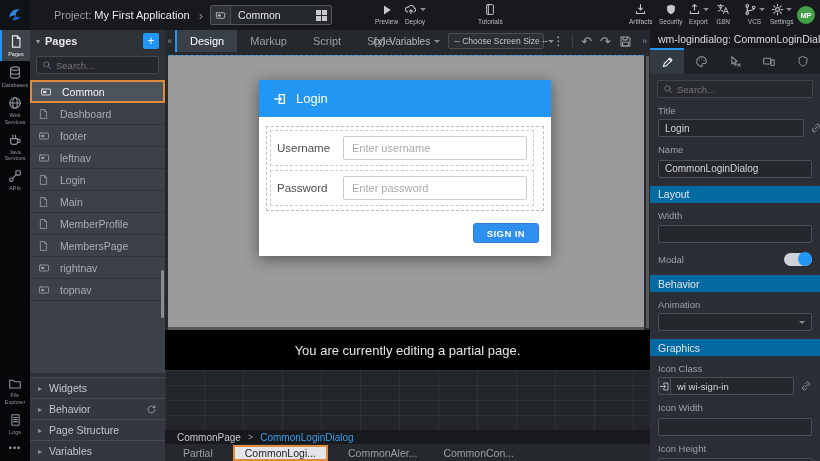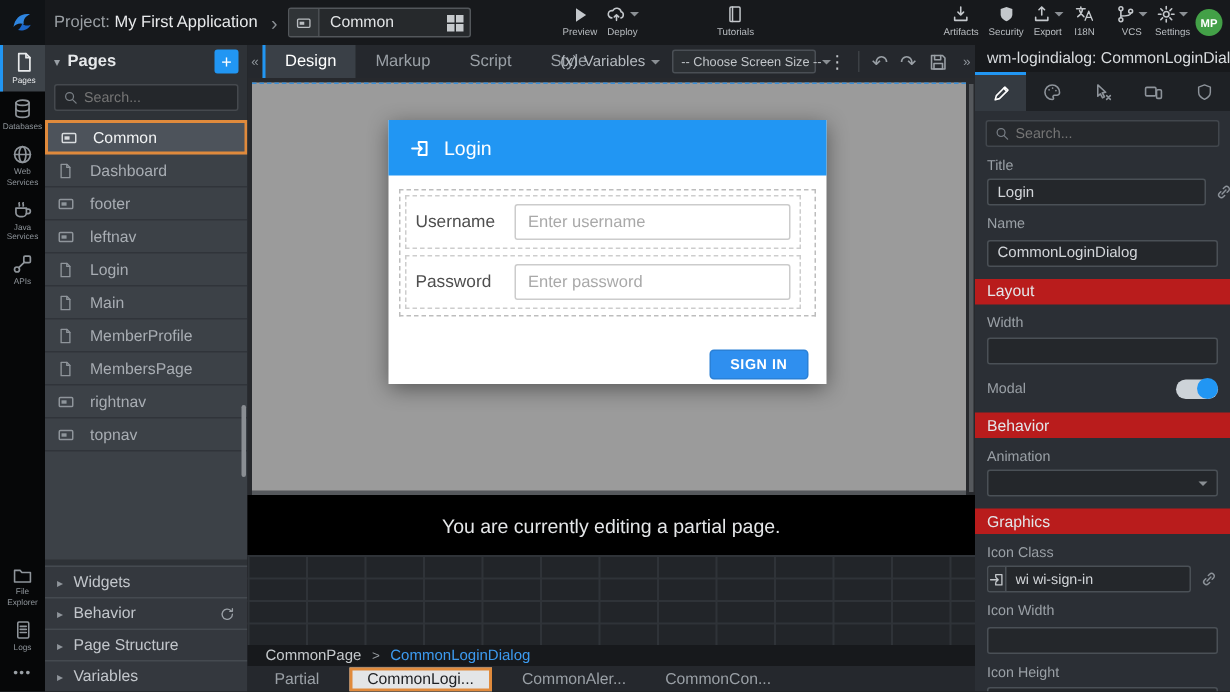--- a/index.html
+++ b/index.html
@@ -4,21 +4,21 @@
 <style>
   * { box-sizing: border-box; margin: 0; padding: 0; }
   html,body { width: 820px; height: 461px; overflow: hidden; }
   body { font-family: "Liberation Sans", sans-serif; background:#191c1f; position:relative; color:#d7dadd; }
   svg { display:block; }
   .svgi { stroke:currentColor; fill:none; stroke-width:1.3; stroke-linecap:round; stroke-linejoin:round; }
 
   
   .topbar { position:absolute; left:0; top:0; width:820px; height:30px; background:#17191c; display:flex; align-items:center; }
   .logo { width:30px; height:30px; background:#101316; display:flex; align-items:center; justify-content:center; flex:0 0 30px; cursor:pointer; }
-  .proj { margin-left:6px; font-size:11px; white-space:nowrap; }
+  .proj { margin-left:24px; font-size:11px; white-space:nowrap; }
   .proj .lbl { color:#9a9fa4; }
   .proj .nm  { color:#e8eaec; }
   .tb-chev { color:#8a8f94; font-size:13px; margin:0 7px 0 9px; }
   .page-selector { display:flex; align-items:center; height:20px; width:122px; background:#26292c; border:1px solid #53575b; border-radius:2px; cursor:pointer; }
   .page-selector .sel-ic { width:20px; height:100%; display:flex; align-items:center; justify-content:center; color:#b9bdc1; background:#303437; border-right:1px solid #4a4e52; }
   .page-selector .sel-tx { flex:1; font-size:10.5px; color:#e3e5e7; padding-left:7px; }
   .page-selector .sel-grid { width:20px; display:flex; align-items:center; justify-content:center; }
   .gridic { display:grid; grid-template-columns:5px 5px; grid-template-rows:5px 5px; gap:1px; }
   .gridic i { background:#c6cacd; }
   .tb-action { position:absolute; top:2px; display:flex; flex-direction:column; align-items:center; color:#c4c8cc; cursor:pointer; }
@@ -80,21 +80,21 @@
   .wm-dialog { position:absolute; left:94px; top:28px; width:292px; height:176px; background:#fff; box-shadow:0 3px 14px rgba(0,0,0,.45); }
   .dlg-header { height:37px; background:#2196f3; display:flex; align-items:center; padding-left:14px; color:#fff; }
   .dlg-title { font-size:13px; margin-left:9px; }
   .dlg-body { position:relative; height:139px; }
   .dlg-form { position:absolute; left:7px; right:7px; top:9px; height:85px; border:1px dashed #bdbdbd; padding:3px 9px 3px 3px; border-right-width:1px; }
   .dlg-row { height:36px; border:1px dashed #cdcdcd; display:flex; align-items:center; padding:0 6px; background:#fff; }
   .dlg-row + .dlg-row { margin-top:4px; }
   .dlg-label { width:66px; font-size:11.5px; color:#4e4e4e; }
   .dlg-row input { flex:1; height:24px; border:1px solid #ccc; border-radius:2px; padding:0 8px; font-size:11px; color:#333; outline:none; font-family:"Liberation Sans",sans-serif; }
   .dlg-row input::placeholder { color:#a9a9a9; }
-  .signin-btn { position:absolute; right:12px; bottom:3px; height:20px; padding:0 13px; background:#2f8fef; border:1px solid #2a80d6; border-radius:3px; color:#fff; font-size:9.5px; font-weight:bold; letter-spacing:.4px; cursor:pointer; font-family:"Liberation Sans",sans-serif; }
+  .signin-btn { position:absolute; right:12px; bottom:13px; height:20px; padding:0 13px; background:#2f8fef; border:1px solid #2a80d6; border-radius:3px; color:#fff; font-size:9.5px; font-weight:bold; letter-spacing:.4px; cursor:pointer; font-family:"Liberation Sans",sans-serif; }
 
   .ed-banner { position:absolute; top:300px; left:0; right:0; height:40px; background:#000; color:#e4e6e8; font-size:13px; display:flex; align-items:center; justify-content:center; }
   .ed-grid { position:absolute; top:340px; left:0; right:0; height:60px; background:#222529;
     background-image:linear-gradient(#2f3338 1px, transparent 1px), linear-gradient(90deg,#2f3338 1px, transparent 1px);
     background-size:39px 15px; }
   .ed-breadcrumb { position:absolute; top:400px; left:0; right:0; height:14px; background:#17191c; display:flex; align-items:center; padding-left:12px; font-size:10px; gap:7px; }
   .bc-parent { color:#c6cacd; cursor:pointer; }
   .bc-sep { color:#9a9fa4; font-size:9px; }
   .bc-current { color:#3d9bf0; cursor:pointer; }
   .ed-btabs { position:absolute; top:414px; left:0; right:0; height:17px; background:#25282d; display:flex; align-items:center; padding-left:12px; gap:14px; }
@@ -108,21 +108,21 @@
   .insp-tab { width:34px; display:flex; align-items:center; justify-content:center; color:#8d939a; cursor:pointer; }
   .insp-tab.active { background:#343a41; border-top:2px solid #2196f3; color:#fff; }
   .insp-search { margin:6px 7px 0; height:18px; background:#26292d; border:1px solid #41464c; border-radius:2px; display:flex; align-items:center; padding:0 5px; color:#787e85; }
   .insp-search input { flex:1; background:transparent; border:none; outline:none; color:#aeb3b8; font-size:9.5px; margin-left:4px; width:80px; font-family:"Liberation Sans",sans-serif; }
   .insp-body { padding:0 8px; }
   .plabel { margin:7px 0 3px; font-size:9.5px; color:#9aa0a6; }
   .pinput { width:100%; height:18px; background:#24272b; border:1px solid #4a5056; border-radius:2px; color:#d2d5d9; font-size:10px; padding:0 6px; outline:none; font-family:"Liberation Sans",sans-serif; }
   .bindrow { display:flex; align-items:center; gap:6px; }
   .bindrow .pinput { flex:1; width:auto; }
   .bind-ic { color:#8d939a; cursor:pointer; flex:0 0 auto; }
-  .section { height:17px; margin:8px -8px 0; background:#b91c1c; display:flex; align-items:center; padding-left:8px; font-size:10.5px; color:#e3e6e9; }
+  .section { height:17px; margin:8px -8px 0; background:#0369a1; display:flex; align-items:center; padding-left:8px; font-size:10.5px; color:#e3e6e9; }
   .modal-row { margin-top:8px; display:flex; align-items:center; justify-content:space-between; height:16px; }
   .modal-row .plabel { margin:0; }
   .toggle { width:28px; height:13px; background:#cdd3d8; border-radius:7px; position:relative; cursor:pointer; }
   .toggle .knob { position:absolute; right:0; top:-0.5px; width:14px; height:14px; border-radius:50%; background:#2196f3; }
   .selectbox { height:18px; background:#24272b; border:1px solid #4a5056; border-radius:2px; display:flex; align-items:center; padding:0 6px; cursor:pointer; }
   .selectbox .sb-tx { flex:1; font-size:10px; color:#d2d5d9; }
   .igroup { display:flex; align-items:center; height:18px; flex:1; background:#24272b; border:1px solid #4a5056; border-radius:2px; overflow:hidden; }
   .igroup .addon { width:18px; height:100%; background:#2c3035; border-right:1px solid #4a5056; display:flex; align-items:center; justify-content:center; color:#c3c7cb; }
   .igroup input { flex:1; height:100%; background:transparent; border:none; outline:none; color:#d2d5d9; font-size:9.5px; padding:0 6px; font-family:"Liberation Sans",sans-serif; }
 </style>

